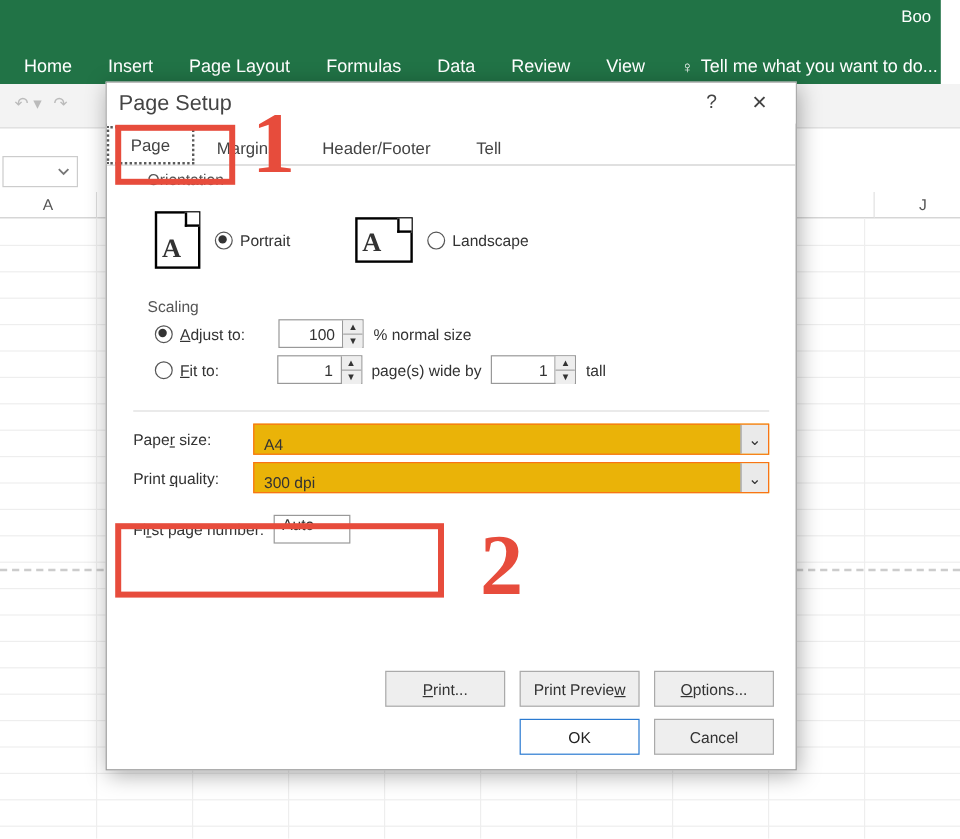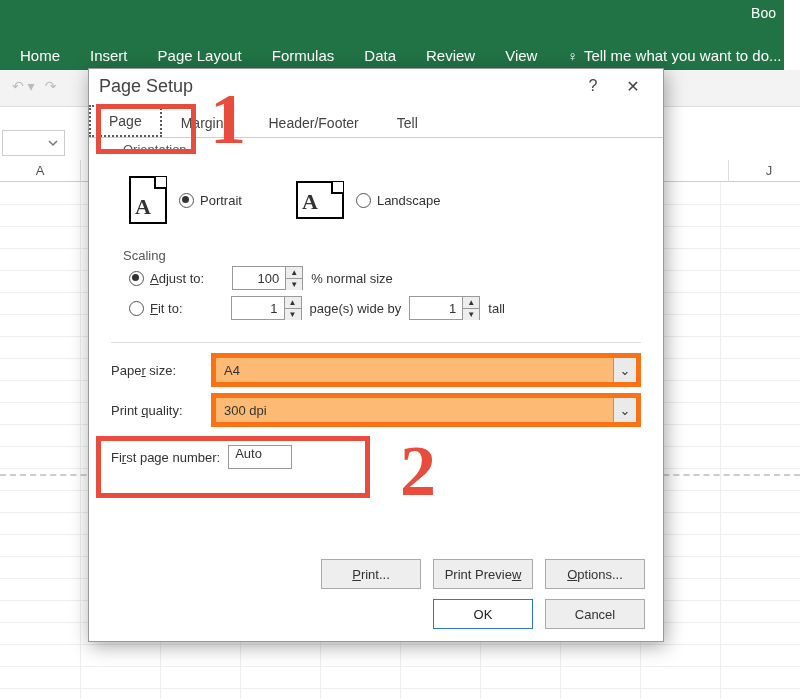--- a/index.html
+++ b/index.html
@@ -48,21 +48,21 @@
   .radio{display:inline-flex;align-items:center;gap:6px;font-size:13px;color:#333}
   .radio .dot{width:13px;height:13px;border:1px solid #555;border-radius:50%;display:inline-block;position:relative}
   .radio.checked .dot::after{content:"";position:absolute;left:2px;top:2px;width:7px;height:7px;background:#333;border-radius:50%}
   .scaling{border:none;padding:6px 8px 6px 18px}
   .row{display:flex;align-items:center;gap:8px;margin:6px 0}
   .num-input{display:inline-flex;align-items:center;border:1px solid #999;height:22px}
   .num-input .val{width:40px;text-align:right;padding:0 6px;font-size:13px}
   .spin{width:16px;display:flex;flex-direction:column;border-left:1px solid #999}
   .spin .btn{height:11px;display:flex;align-items:center;justify-content:center;font-size:8px;background:#eee;border-bottom:1px solid #999}
   .spin .btn:last-child{border-bottom:none}
-  .select{display:flex;align-items:center;border:5px solid #f97316;height:24px;background:#fdba74}
+  .select{display:flex;align-items:flex-end;border:1px solid #f97316;height:24px;background:#eab308}
   .select .val{flex:1;padding:0 8px}
   .select .caret{width:22px;height:100%;display:flex;align-items:center;justify-content:center;border-left:1px solid #999;background:#eaeaea}
   .label{color:#333;font-size:13px}
   .underline{text-decoration:underline}
   hr.sep{border:none;border-top:1px solid #ddd;margin:10px 0}
   .textin{border:1px solid #999;height:22px;padding:0 6px;display:inline-flex;align-items:flex-start;min-width:50px;background:#fff}
   
   .dlg-buttons{display:flex;justify-content:flex-end;gap:12px;position:absolute;right:18px;bottom:52px}
   .dlg-buttons2{display:flex;justify-content:flex-end;gap:12px;position:absolute;right:18px;bottom:12px}
   .btn3{min-width:98px;height:28px;border:1px solid #aaa;background:#eee;display:flex;align-items:center;justify-content:center;font-size:13px}

